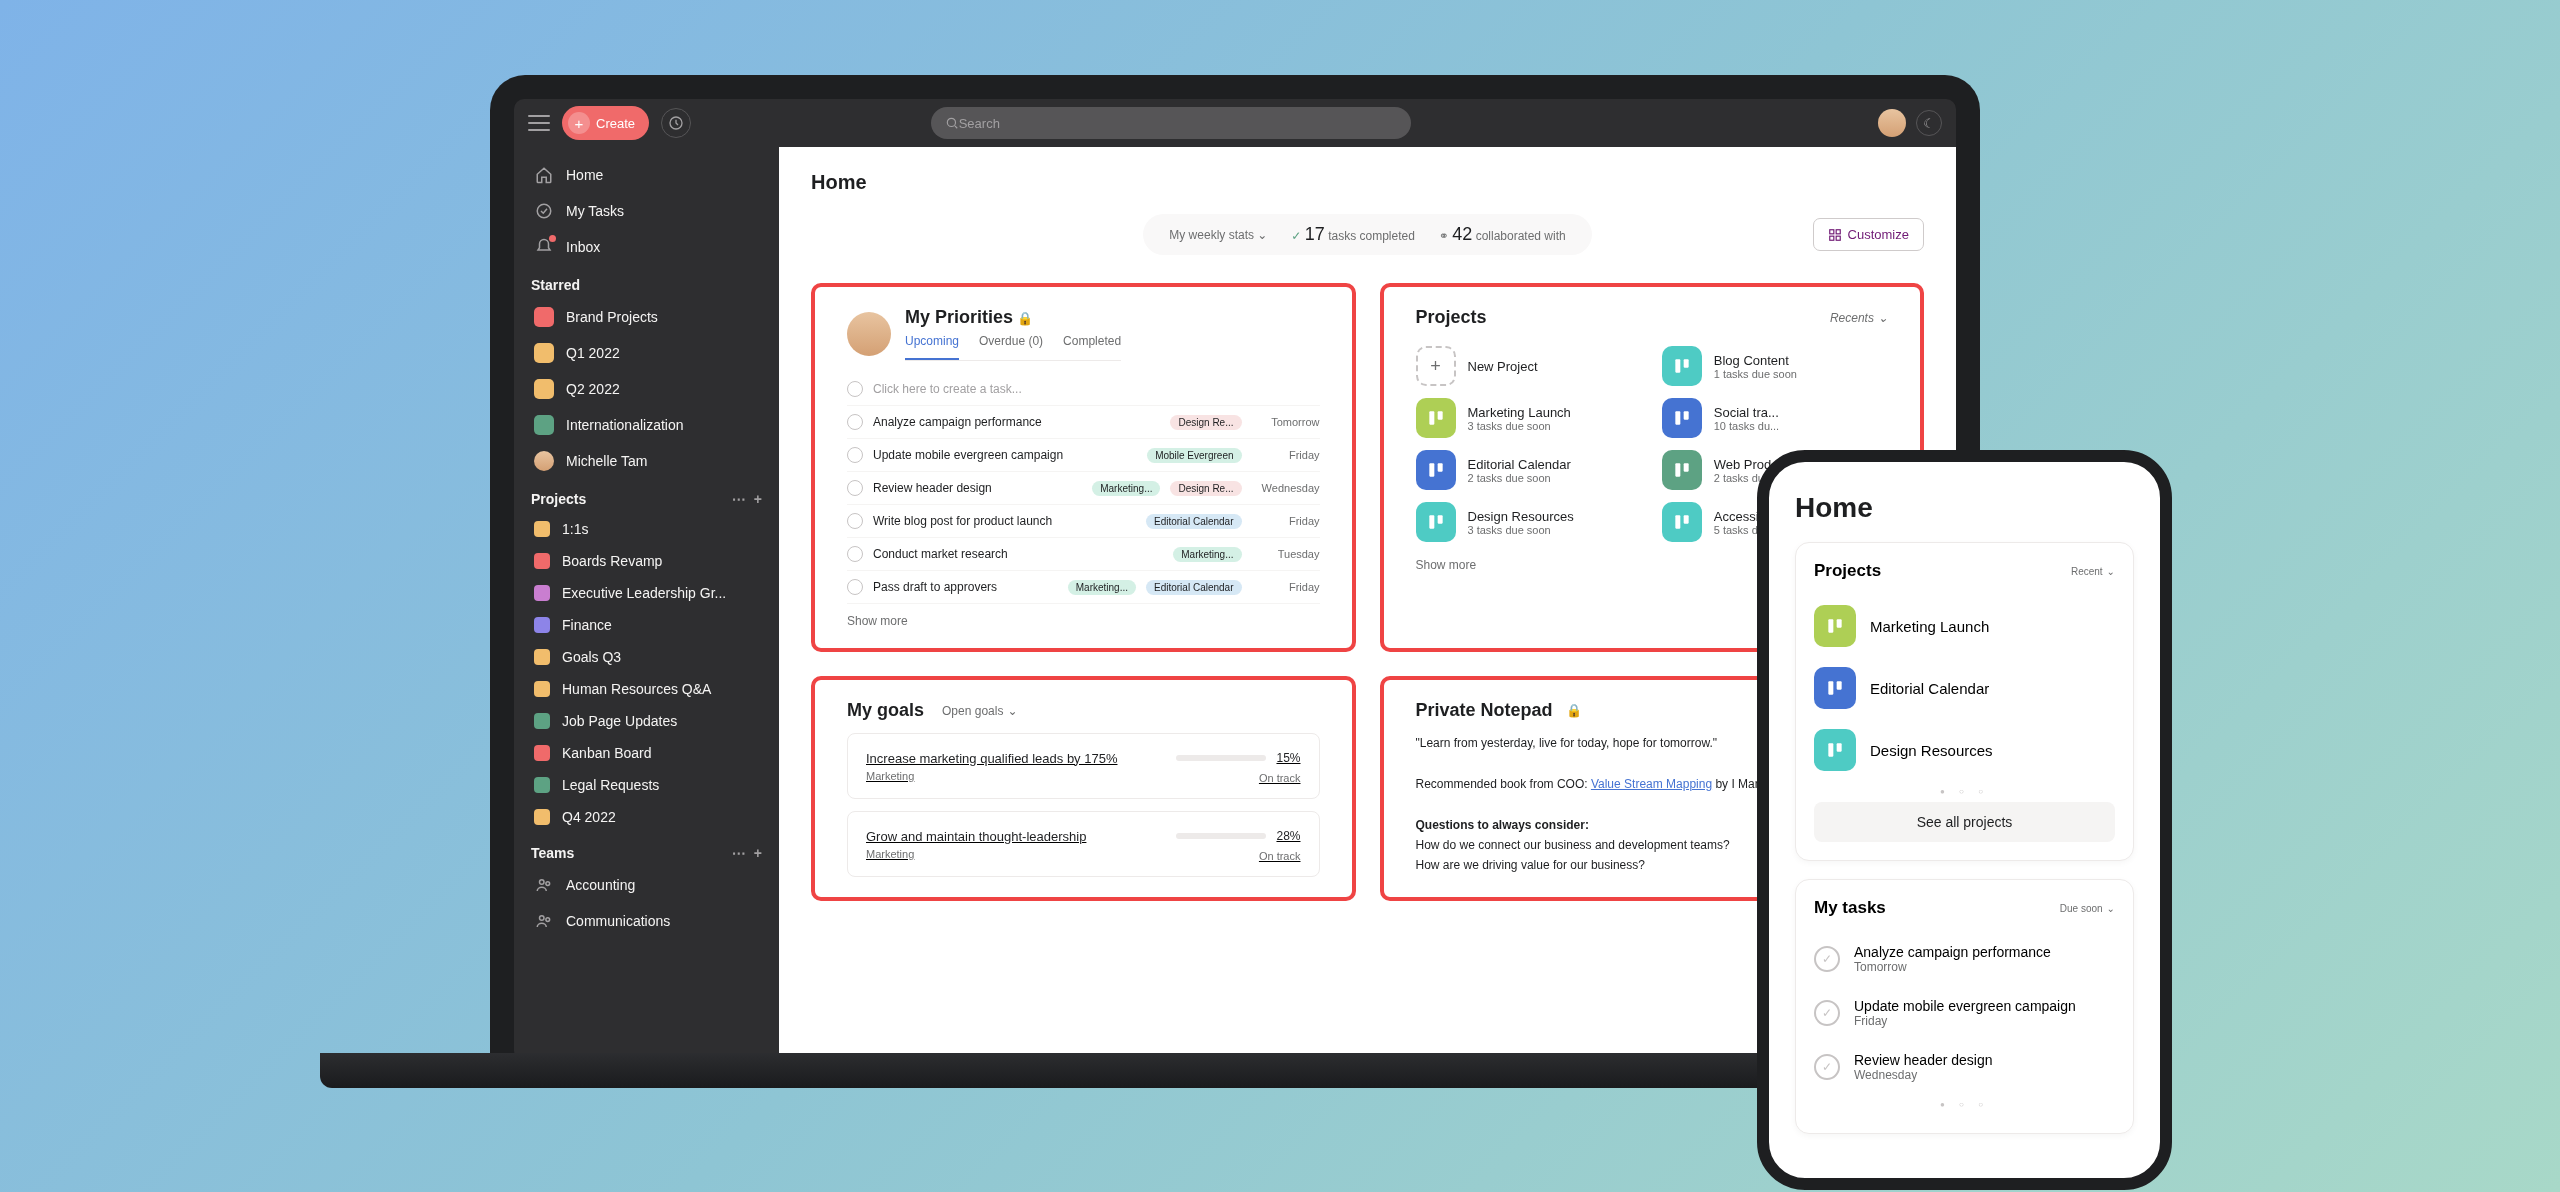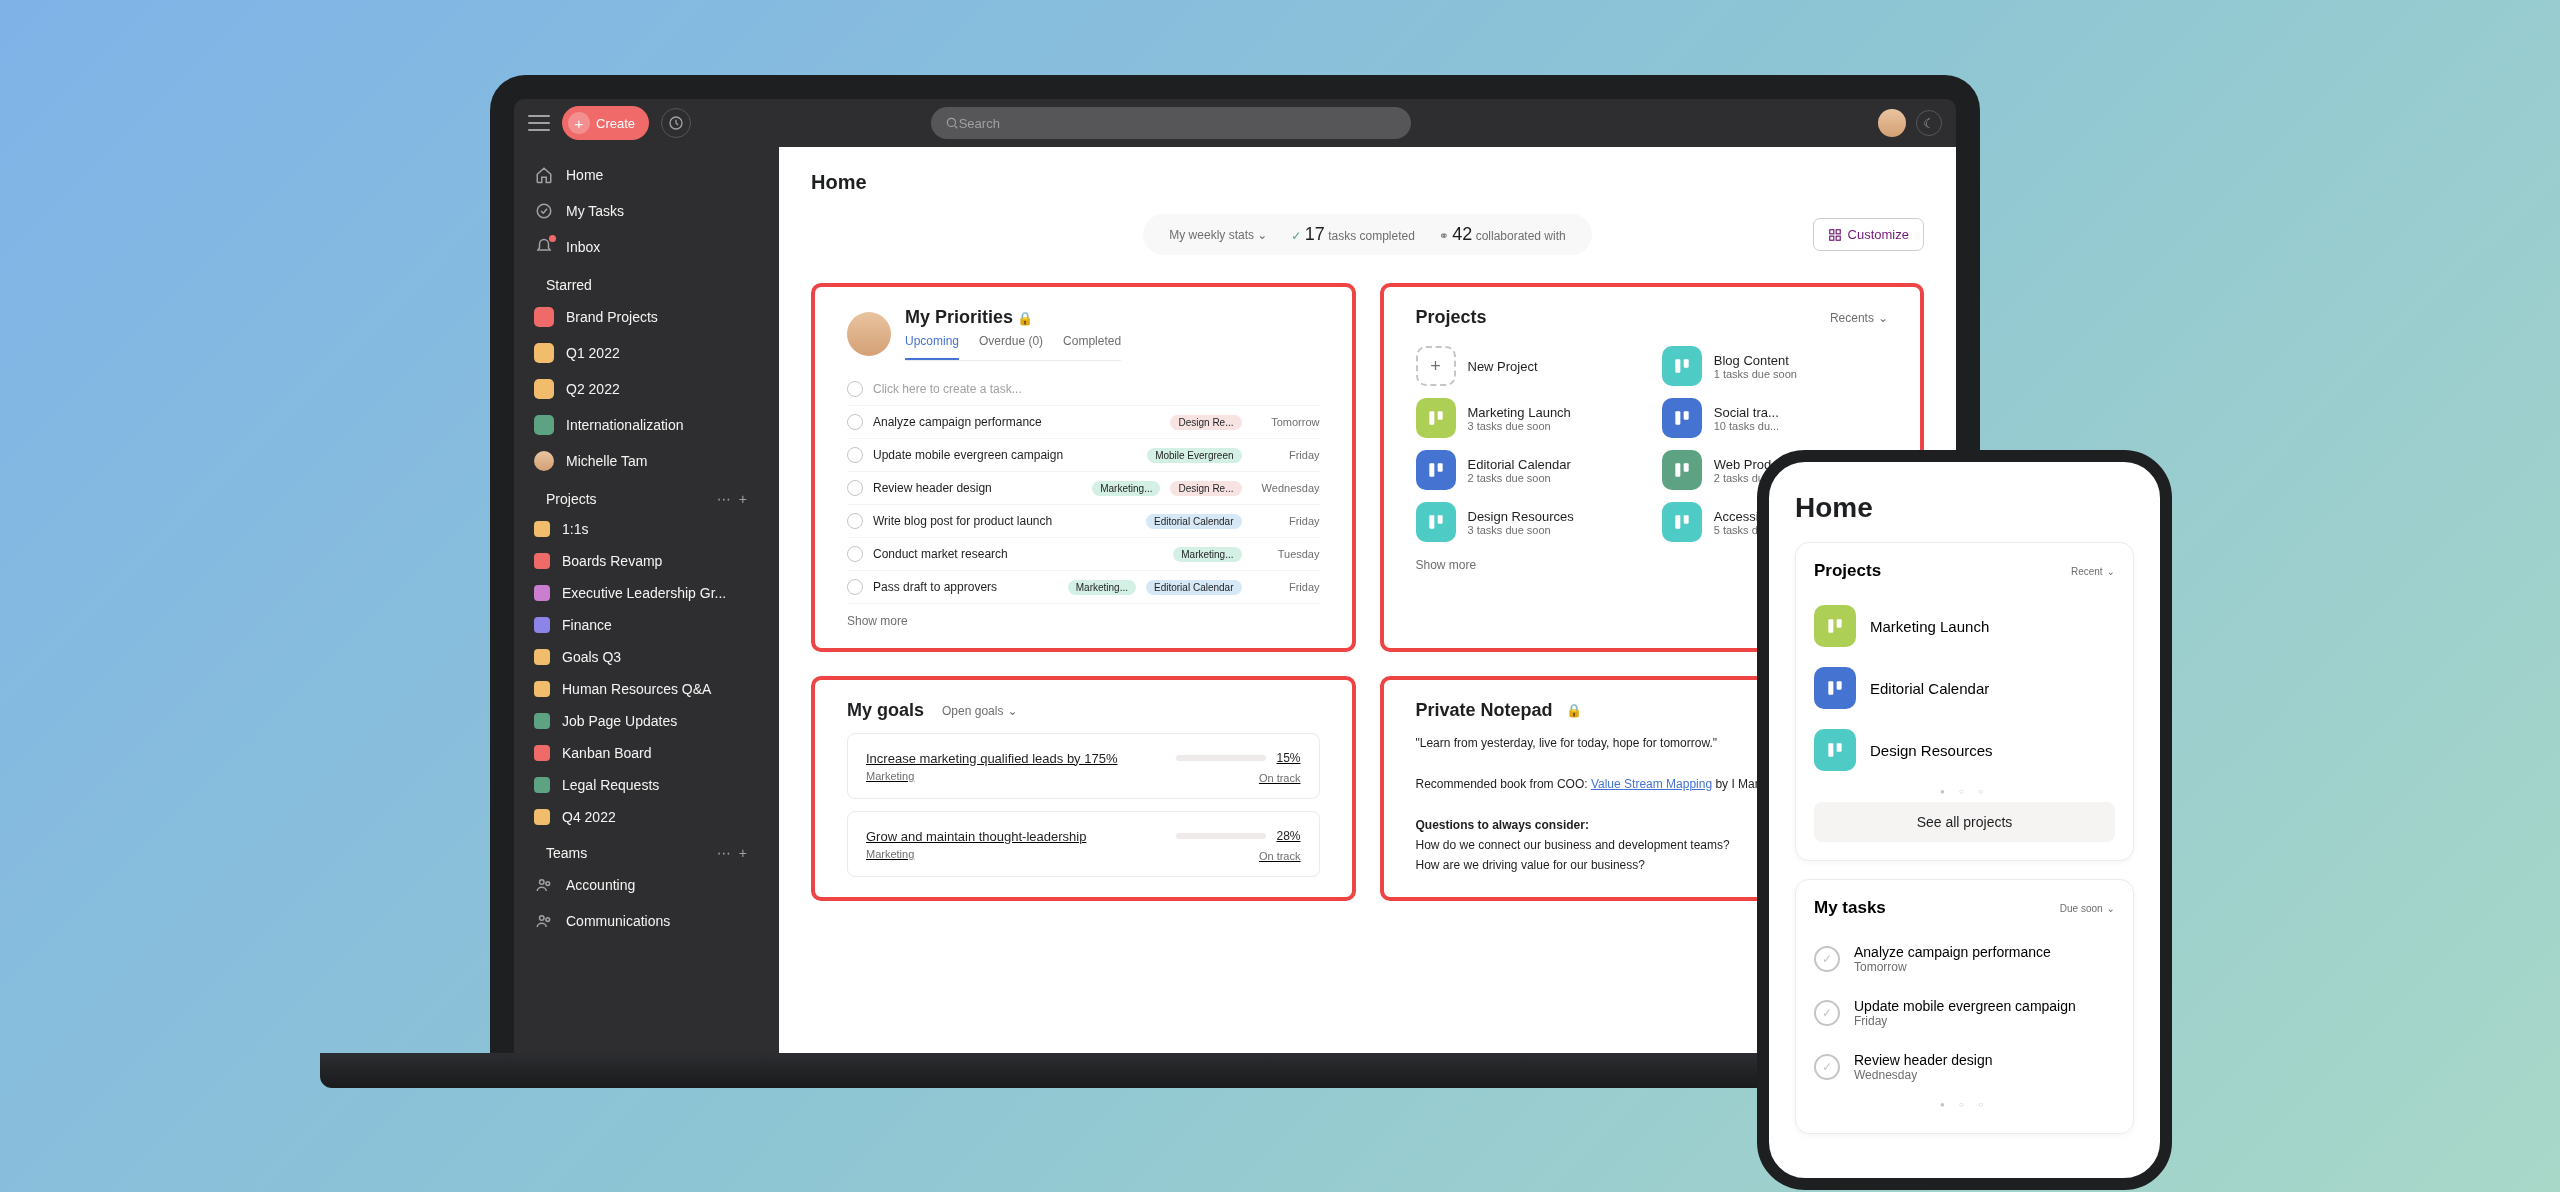--- a/index.html
+++ b/index.html
@@ -20,21 +20,21 @@
 .search-bar { margin-left: auto; margin-right: auto; width: 480px; height: 32px; background: #565557; border-radius: 16px; display: flex; align-items: center; padding: 0 14px; gap: 0; color: #a2a0a2; font-size: 13px; }
 .top-right { display: flex; align-items: center; gap: 10px; margin-left: auto; }
 .avatar { width: 28px; height: 28px; border-radius: 50%; background: linear-gradient(#e8c4a0, #d4a074); }
 .moon-icon { width: 26px; height: 26px; color: #a2a0a2; border: 1px solid #565557; border-radius: 50%; display: flex; align-items: center; justify-content: center; font-size: 13px; }
 
 
 .body { flex: 1; display: flex; background: #1e1f21; }
 .sidebar { width: 265px; background: #2e2e30; color: #f5f4f3; overflow-y: auto; padding: 10px 0; }
 .nav-item { display: flex; align-items: center; gap: 12px; padding: 8px 20px; font-size: 14px; cursor: pointer; color: #f5f4f3; }
 .nav-icon { width: 20px; height: 20px; display: flex; align-items: center; justify-content: center; color: #a2a0a2; }
-.section-header { display: flex; align-items: flex-end; justify-content: space-between; padding: 12px 32px 6px; font-size: 14px; font-weight: 400; color: #f5f4f3; }
+.section-header { display: flex; align-items: flex-end; justify-content: space-between; padding: 12px 17px 6px; font-size: 14px; font-weight: 700; color: #f5f4f3; }
 .section-actions { display: flex; gap: 8px; color: #a2a0a2; font-size: 14px; }
 .folder { width: 20px; height: 20px; border-radius: 5px; }
 .sq { width: 16px; height: 16px; border-radius: 4px; }
 
 
 .main { flex: 1; background: #fff; overflow-y: auto; padding: 24px 32px; }
 .page-title { font-size: 20px; font-weight: 600; color: #1e1f21; margin-bottom: 20px; }
 .greeting-block { text-align: center; margin-bottom: 22px; }
 .date { font-size: 14px; color: #6d6e6f; margin-bottom: 4px; }
 .greeting { font-size: 30px; font-weight: 400; color: #1e1f21; }
@@ -54,21 +54,21 @@
 .tab { padding-bottom: 10px; cursor: pointer; color: #6d6e6f; }
 .tab.active { color: #4573d2; border-bottom: 2px solid #4573d2; }
 
 .task-row { display: flex; align-items: center; gap: 10px; padding: 8px 0; font-size: 12px; color: #1e1f21; border-bottom: 1px solid #f5f4f3; }
 .check-circle { width: 16px; height: 16px; border: 1.5px solid #c7c4c4; border-radius: 50%; flex-shrink: 0; }
 .task-name { flex: 1; }
 .tag { font-size: 10px; padding: 2px 8px; border-radius: 10px; white-space: nowrap; }
 .task-date { font-size: 11px; color: #6d6e6f; width: 68px; text-align: right; }
 .show-more { font-size: 12px; color: #6d6e6f; margin-top: 10px; cursor: pointer; }
 
-.recents-dd { font-size: 12px; color: #6d6e6f; cursor: pointer; display: flex; align-items: center; gap: 4px; }
+.recents-dd { font-size: 12px; color: #6d6e6f; cursor: pointer; display: flex; align-items: center; gap: 4px; font-style: italic; }
 .projects-grid { display: grid; grid-template-columns: 1fr 1fr; gap: 12px 20px; }
 .project-item { display: flex; align-items: center; gap: 12px; padding: 6px 0; cursor: pointer; }
 .project-icon { width: 40px; height: 40px; border-radius: 10px; display: flex; align-items: center; justify-content: center; font-size: 18px; color: #fff; flex-shrink: 0; }
 .project-icon.dashed { border: 2px dashed #c7c4c4; color: #6d6e6f; }
 .project-name { font-size: 13px; font-weight: 500; color: #1e1f21; }
 .project-sub { font-size: 11px; color: #6d6e6f; }
 
 .goals-dd { font-size: 12px; color: #6d6e6f; cursor: pointer; display: flex; align-items: center; gap: 4px; }
 .goal-item { border: 1px solid #edeae9; border-radius: 8px; padding: 14px 18px; margin-top: 12px; display: flex; align-items: center; gap: 20px; text-decoration: underline; }
 .goal-left { flex: 1; }

